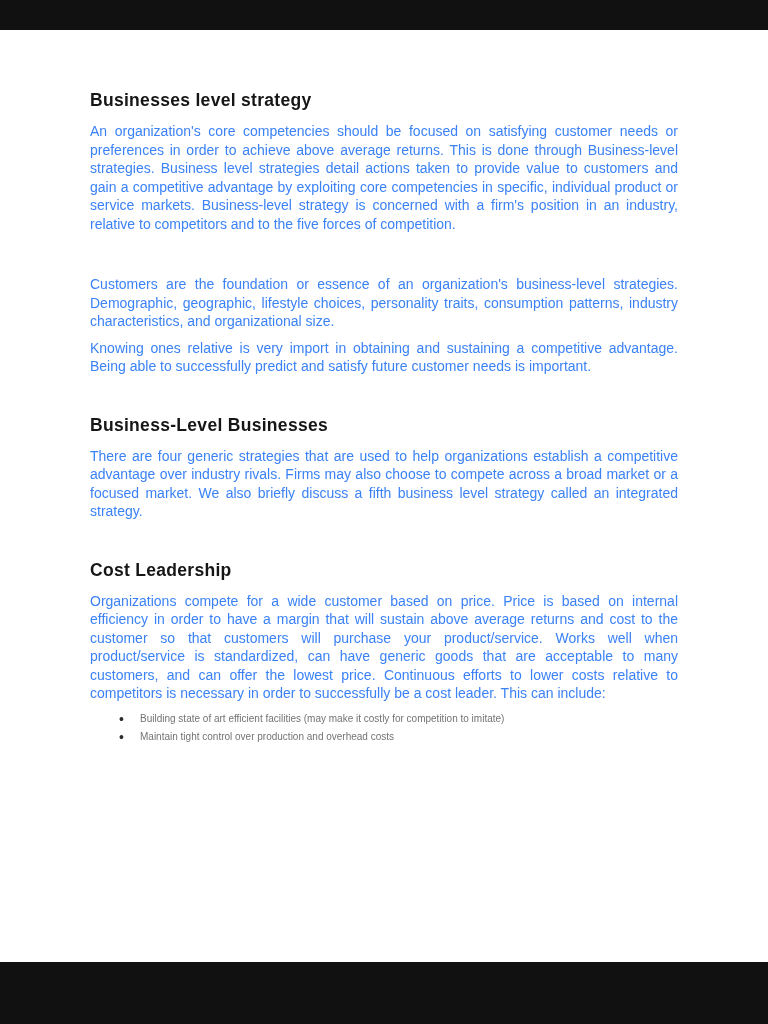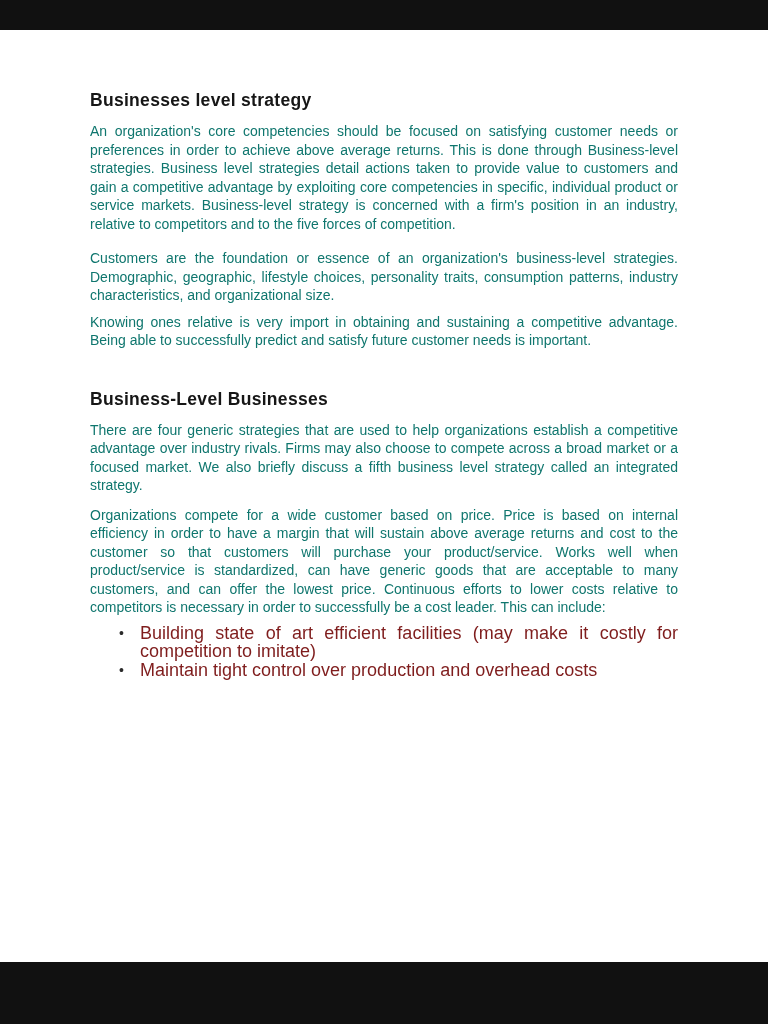--- a/index.html
+++ b/index.html
@@ -30,39 +30,39 @@
     font-size: 17.5px;
     line-height: 22px;
     font-weight: bold;
     letter-spacing: 0.3px;
     color: #161616;
   }
   p {
     margin: 0;
     font-size: 14px;
     line-height: 18.5px;
-    color: #0f766e;
+    color: #3b82f6;
     text-align: justify;
   }
   .mt-after-heading { margin-top: 11px; }
   .mt-sm { margin-top: 8px; }
-  .mt-lg { margin-top: 16px; }
+  .mt-lg { margin-top: 42px; }
   .mt-xl { margin-top: 37px; }
   .mt-h  { margin-top: 38px; }
   ul.bullets {
     margin: 7px 0 0 0;
     padding: 0;
     list-style: none;
   }
   ul.bullets li {
     position: relative;
     padding-left: 50px;
-    font-size: 18px;
+    font-size: 10px;
     line-height: 18.5px;
-    color: #7f1d1d;
+    color: #737373;
     text-align: justify;
   }
   ul.bullets li::before {
     content: "\2022";
     position: absolute;
     left: 29px;
     top: 0;
     font-size: 14px;
     color: #2b2b2b;
   }
@@ -82,20 +82,21 @@
       <p class="mt-lg">Customers are the foundation or essence of an organization's business-level strategies. Demographic, geographic, lifestyle choices, personality traits, consumption patterns, industry characteristics, and organizational size.</p>
       <p class="mt-sm">Knowing ones relative is very import in obtaining and sustaining a competitive advantage. Being able to successfully predict and satisfy future customer needs is important.</p>
     </section>
 
     <section>
       <h2 class="mt-h">Business-Level Businesses</h2>
       <p class="mt-after-heading">There are four generic strategies that are used to help organizations establish a competitive advantage over industry rivals. Firms may also choose to compete across a broad market or a focused market. We also briefly discuss a fifth business level strategy called an integrated strategy.</p>
     </section>
 
     <section>
+      <h2 class="mt-h">Cost Leadership</h2>
       <p class="mt-after-heading">Organizations compete for a wide customer based on price. Price is based on internal efficiency in order to have a margin that will sustain above average returns and cost to the customer so that customers will purchase your product/service. Works well when product/service is standardized, can have generic goods that are acceptable to many customers, and can offer the lowest price. Continuous efforts to lower costs relative to competitors is necessary in order to successfully be a cost leader. This can include:</p>
       <ul class="bullets">
         <li>Building state of art efficient facilities (may make it costly for competition to imitate)</li>
         <li>Maintain tight control over production and overhead costs</li>
       </ul>
     </section>
 
   </div>
 
   <div class="chrome chrome-bottom"></div>

